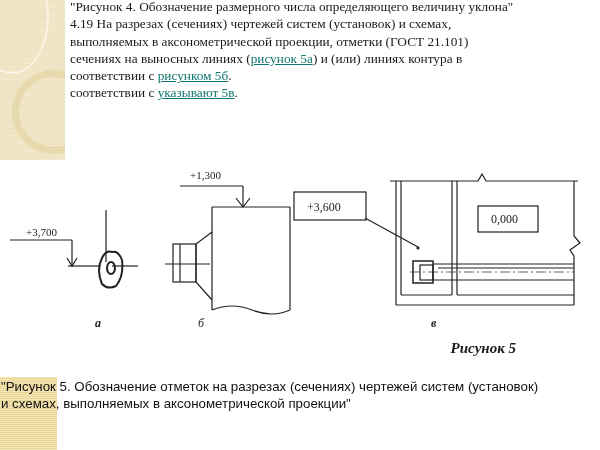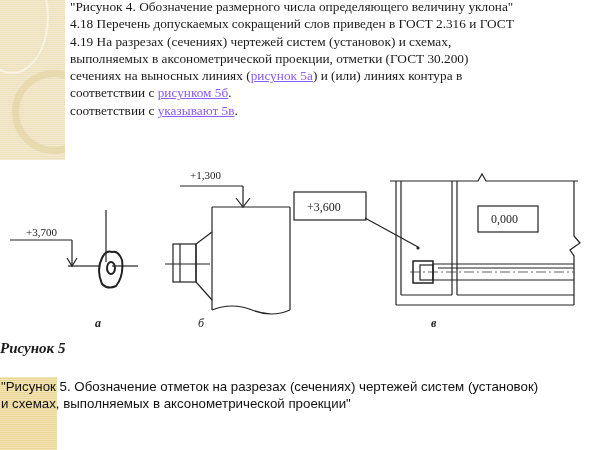--- a/index.html
+++ b/index.html
@@ -8,42 +8,41 @@
   .deco { position:absolute; left:0; top:0; width:65px; height:160px; overflow:hidden;
           background: repeating-linear-gradient(0deg, #f3ead0 0px, #f3ead0 1px, #ece0bd 1px, #ece0bd 2px); }
   .deco .ring { position:absolute; left:12px; top:70px; width:70px; height:70px; border-radius:50%;
                 border:7px solid #e6d7a8; opacity:.8; }
   .deco .arc { position:absolute; left:-25px; top:-40px; width:70px; height:110px; border-radius:50%;
                border:2px solid #f8f3e2; }
   .deco2 { position:absolute; left:0; top:377px; width:57px; height:73px;
            background: repeating-linear-gradient(0deg, #f3e4b8 0px, #f3e4b8 1px, #ead796 1px, #ead796 2px); }
   .text { position:absolute; left:70px; top:-2px; width:530px; font-size:13.3px; line-height:17.3px; }
   .text p { margin:0; white-space:nowrap; }
-  a.link { color:#8b5cf6; text-decoration:underline; }
+  a.link { color:#0f766e; text-decoration:underline; }
   .fig { position:absolute; left:0; top:158px; width:600px; height:180px; }
-  .fig-title { position:absolute; left:0; width:516px; top:340px; text-align:left;
+  .fig-title { position:absolute; left:0; width:516px; top:340px; text-align:right;
                font-weight:bold; font-style:italic; font-size:15px; }
   .caption { position:absolute; left:1px; top:378px; width:620px; font-family:"Liberation Sans", sans-serif;
              font-size:13.3px; line-height:17px; color:#111; white-space:nowrap; }
   .caption p { margin:0; }
   svg text { font-family:"Liberation Serif", serif; }
 </style>
 </head>
 <body>
 
 <div class="deco">
   <div class="arc"></div>
   <div class="ring"></div>
 </div>
 
 <div class="text">
   <p>"Рисунок 4. Обозначение размерного числа определяющего величину уклона"</p>
-  <p>4.18 Перечень допускаемых сокращений слов приведен в ГОСТ 2.316 и ГОСТ</p>
   <p>4.19 На разрезах (сечениях) чертежей систем (установок) и схемах,</p>
-  <p>выполняемых в аксонометрической проекции, отметки (ГОСТ 30.200)</p>
+  <p>выполняемых в аксонометрической проекции, отметки (ГОСТ 21.101)</p>
   <p><span>сечениях на выносных линиях (</span><a class="link" href="#">рисунок 5а</a><span>) и (или) линиях контура в</span></p>
   <p><span>соответствии с </span><a class="link" href="#">рисунком 5б</a><span>.</span></p>
   <p><span>соответствии с </span><a class="link" href="#">указывают 5в</a><span>.</span></p>
 </div>
 
 <svg class="fig" width="600" height="180" viewBox="0 158 600 180" stroke="#222" fill="none" stroke-width="1.2">
 
   <g>
     <line x1="10" y1="240" x2="72" y2="240"></line>
     <line x1="72" y1="240" x2="72" y2="266"></line>

